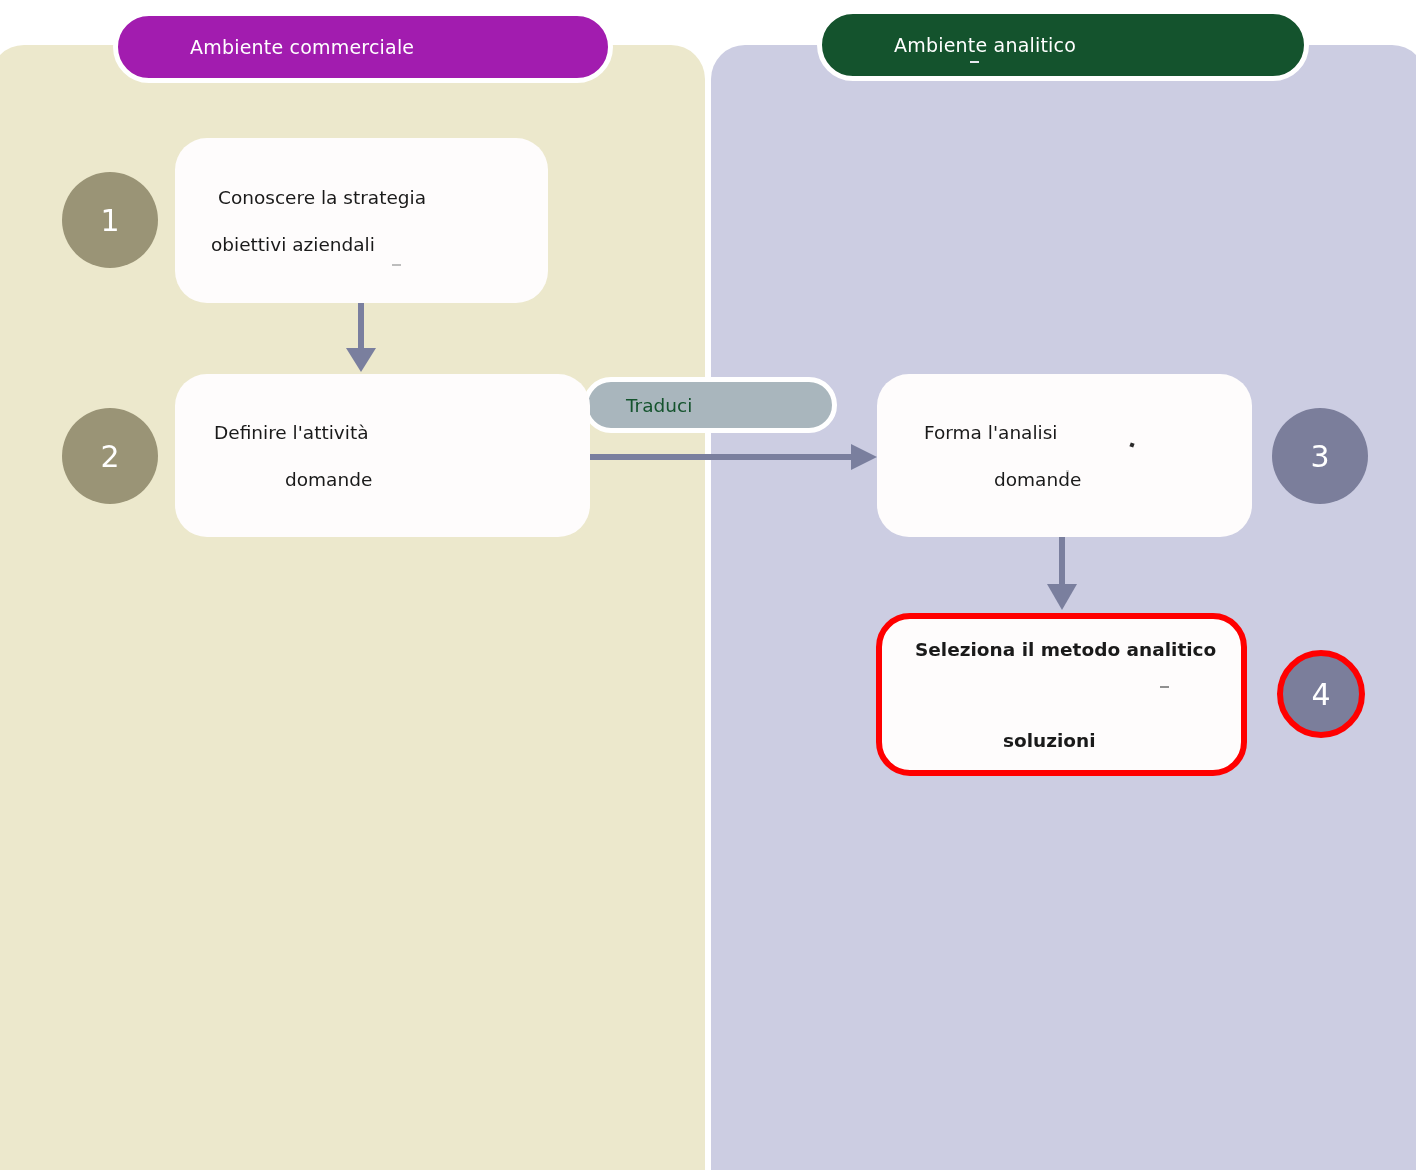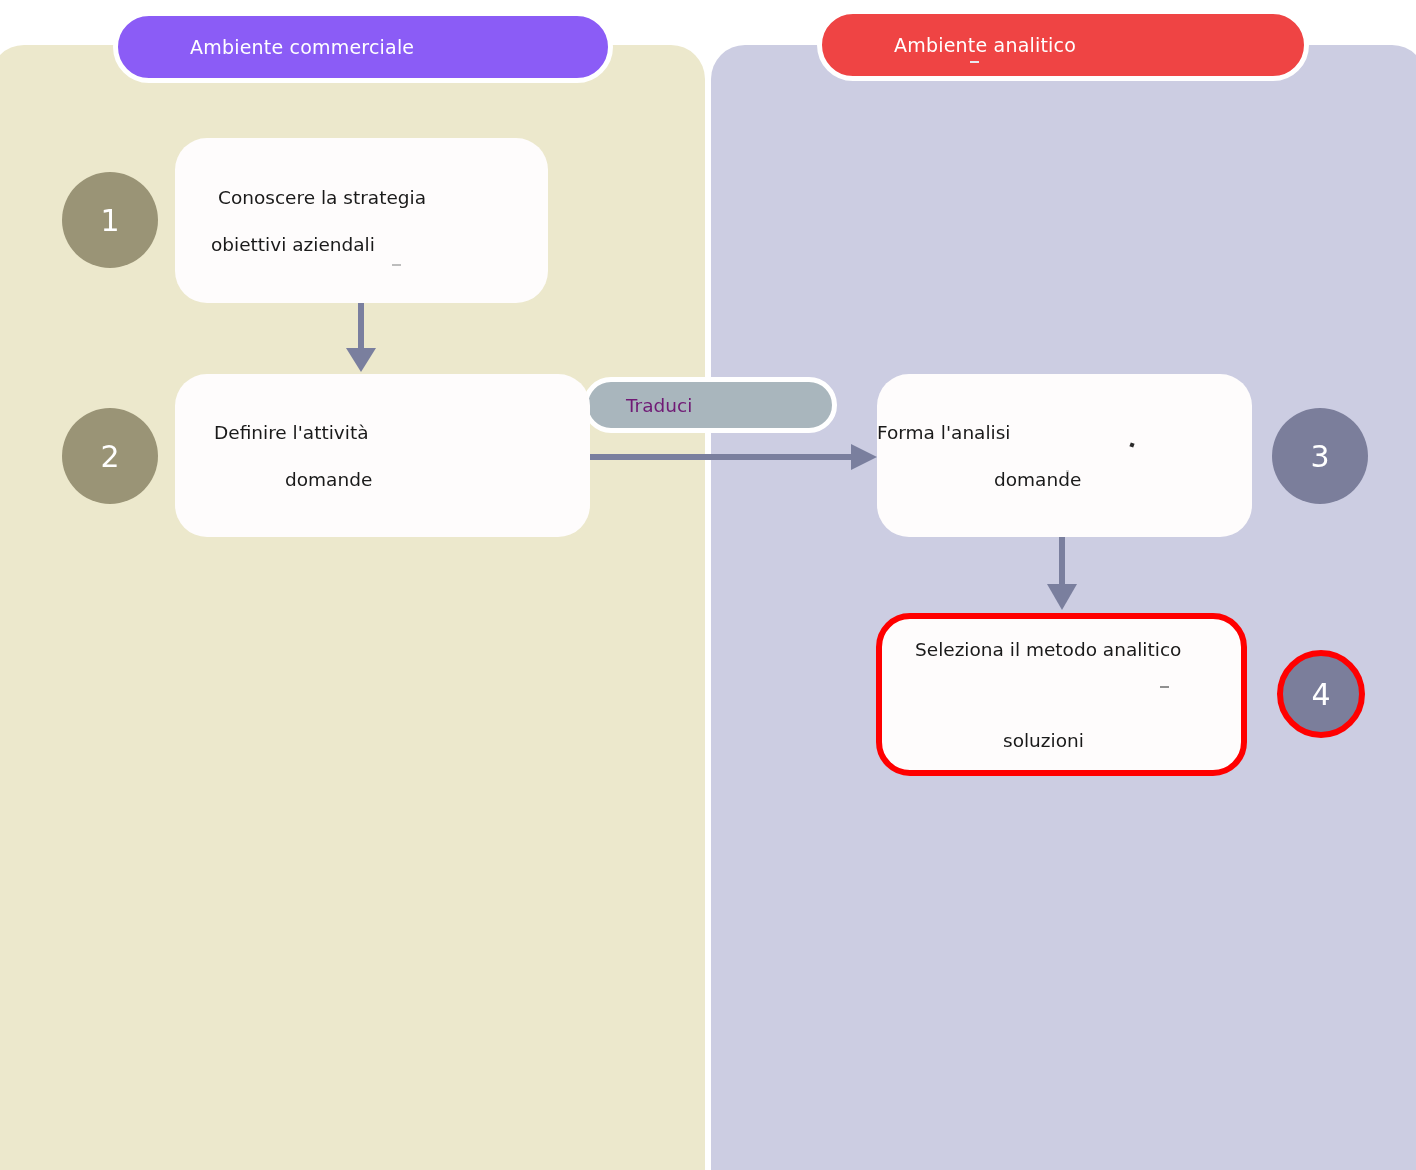--- a/index.html
+++ b/index.html
@@ -53,27 +53,27 @@
     font-size: 19px;
     letter-spacing: 0.2px;
   }
   .lane-header .lane-header-label {
     padding-left: 72px;
   }
   .lane-header-business {
     left: 113px;
     top: 11px;
     width: 500px;
-    background: #8b5cf6;
+    background: #a21caf;
   }
   .lane-header-analytics {
     left: 817px;
     top: 9px;
     width: 492px;
-    background: #ef4444;
+    background: #14532d;
   }
   .header-artifact {
     position: absolute;
     left: 148px;
     top: 47px;
     width: 9px;
     height: 2px;
     background: #e9e9f0;
   }
 
@@ -102,27 +102,28 @@
 
   .box-2 {
     left: 175px; top: 374px; width: 415px; height: 163px;
   }
   .box-2 .line-1 { padding-left: 39px; }
   .box-2 .line-2 { padding-left: 110px; }
 
   .box-3 {
     left: 877px; top: 374px; width: 375px; height: 163px;
   }
-  .box-3 .line-1 { }
+  .box-3 .line-1 { padding-left: 47px; }
   .box-3 .line-2 { padding-left: 117px; }
 
   .box-4 {
     left: 876px; top: 613px; width: 371px; height: 163px;
     border: 6px solid #FF0000;
     border-radius: 34px;
+    font-weight: bold;
   }
   .box-4 .line-1 { padding-left: 33px; }
   .box-4 .line-2 { padding-left: 121px; margin-top: 44px; }
 
   
   .artifact {
     position: absolute;
     background: #2a2a2a;
   }
   .art-box1 { left: 392px; top: 264px; width: 9px; height: 2px; background: #bdbdbd; }
@@ -165,21 +166,21 @@
     left: 583px;
     top: 377px;
     width: 254px;
     height: 56px;
     border-radius: 28px;
     border: 5px solid #ffffff;
     box-sizing: border-box;
     background: #A9B6BD;
     display: flex;
     align-items: center;
-    color: #701a75;
+    color: #14532d;
     font-size: 18.5px;
   }
   .translate-pill .translate-label { padding-left: 38px; }
 
   
   .connector { position: absolute; }
   .conn-1-2 { left: 326px; top: 300px; }
   .conn-2-3 { left: 545px; top: 441px; }
   .conn-3-4 { left: 1027px; top: 534px; }
 </style>

